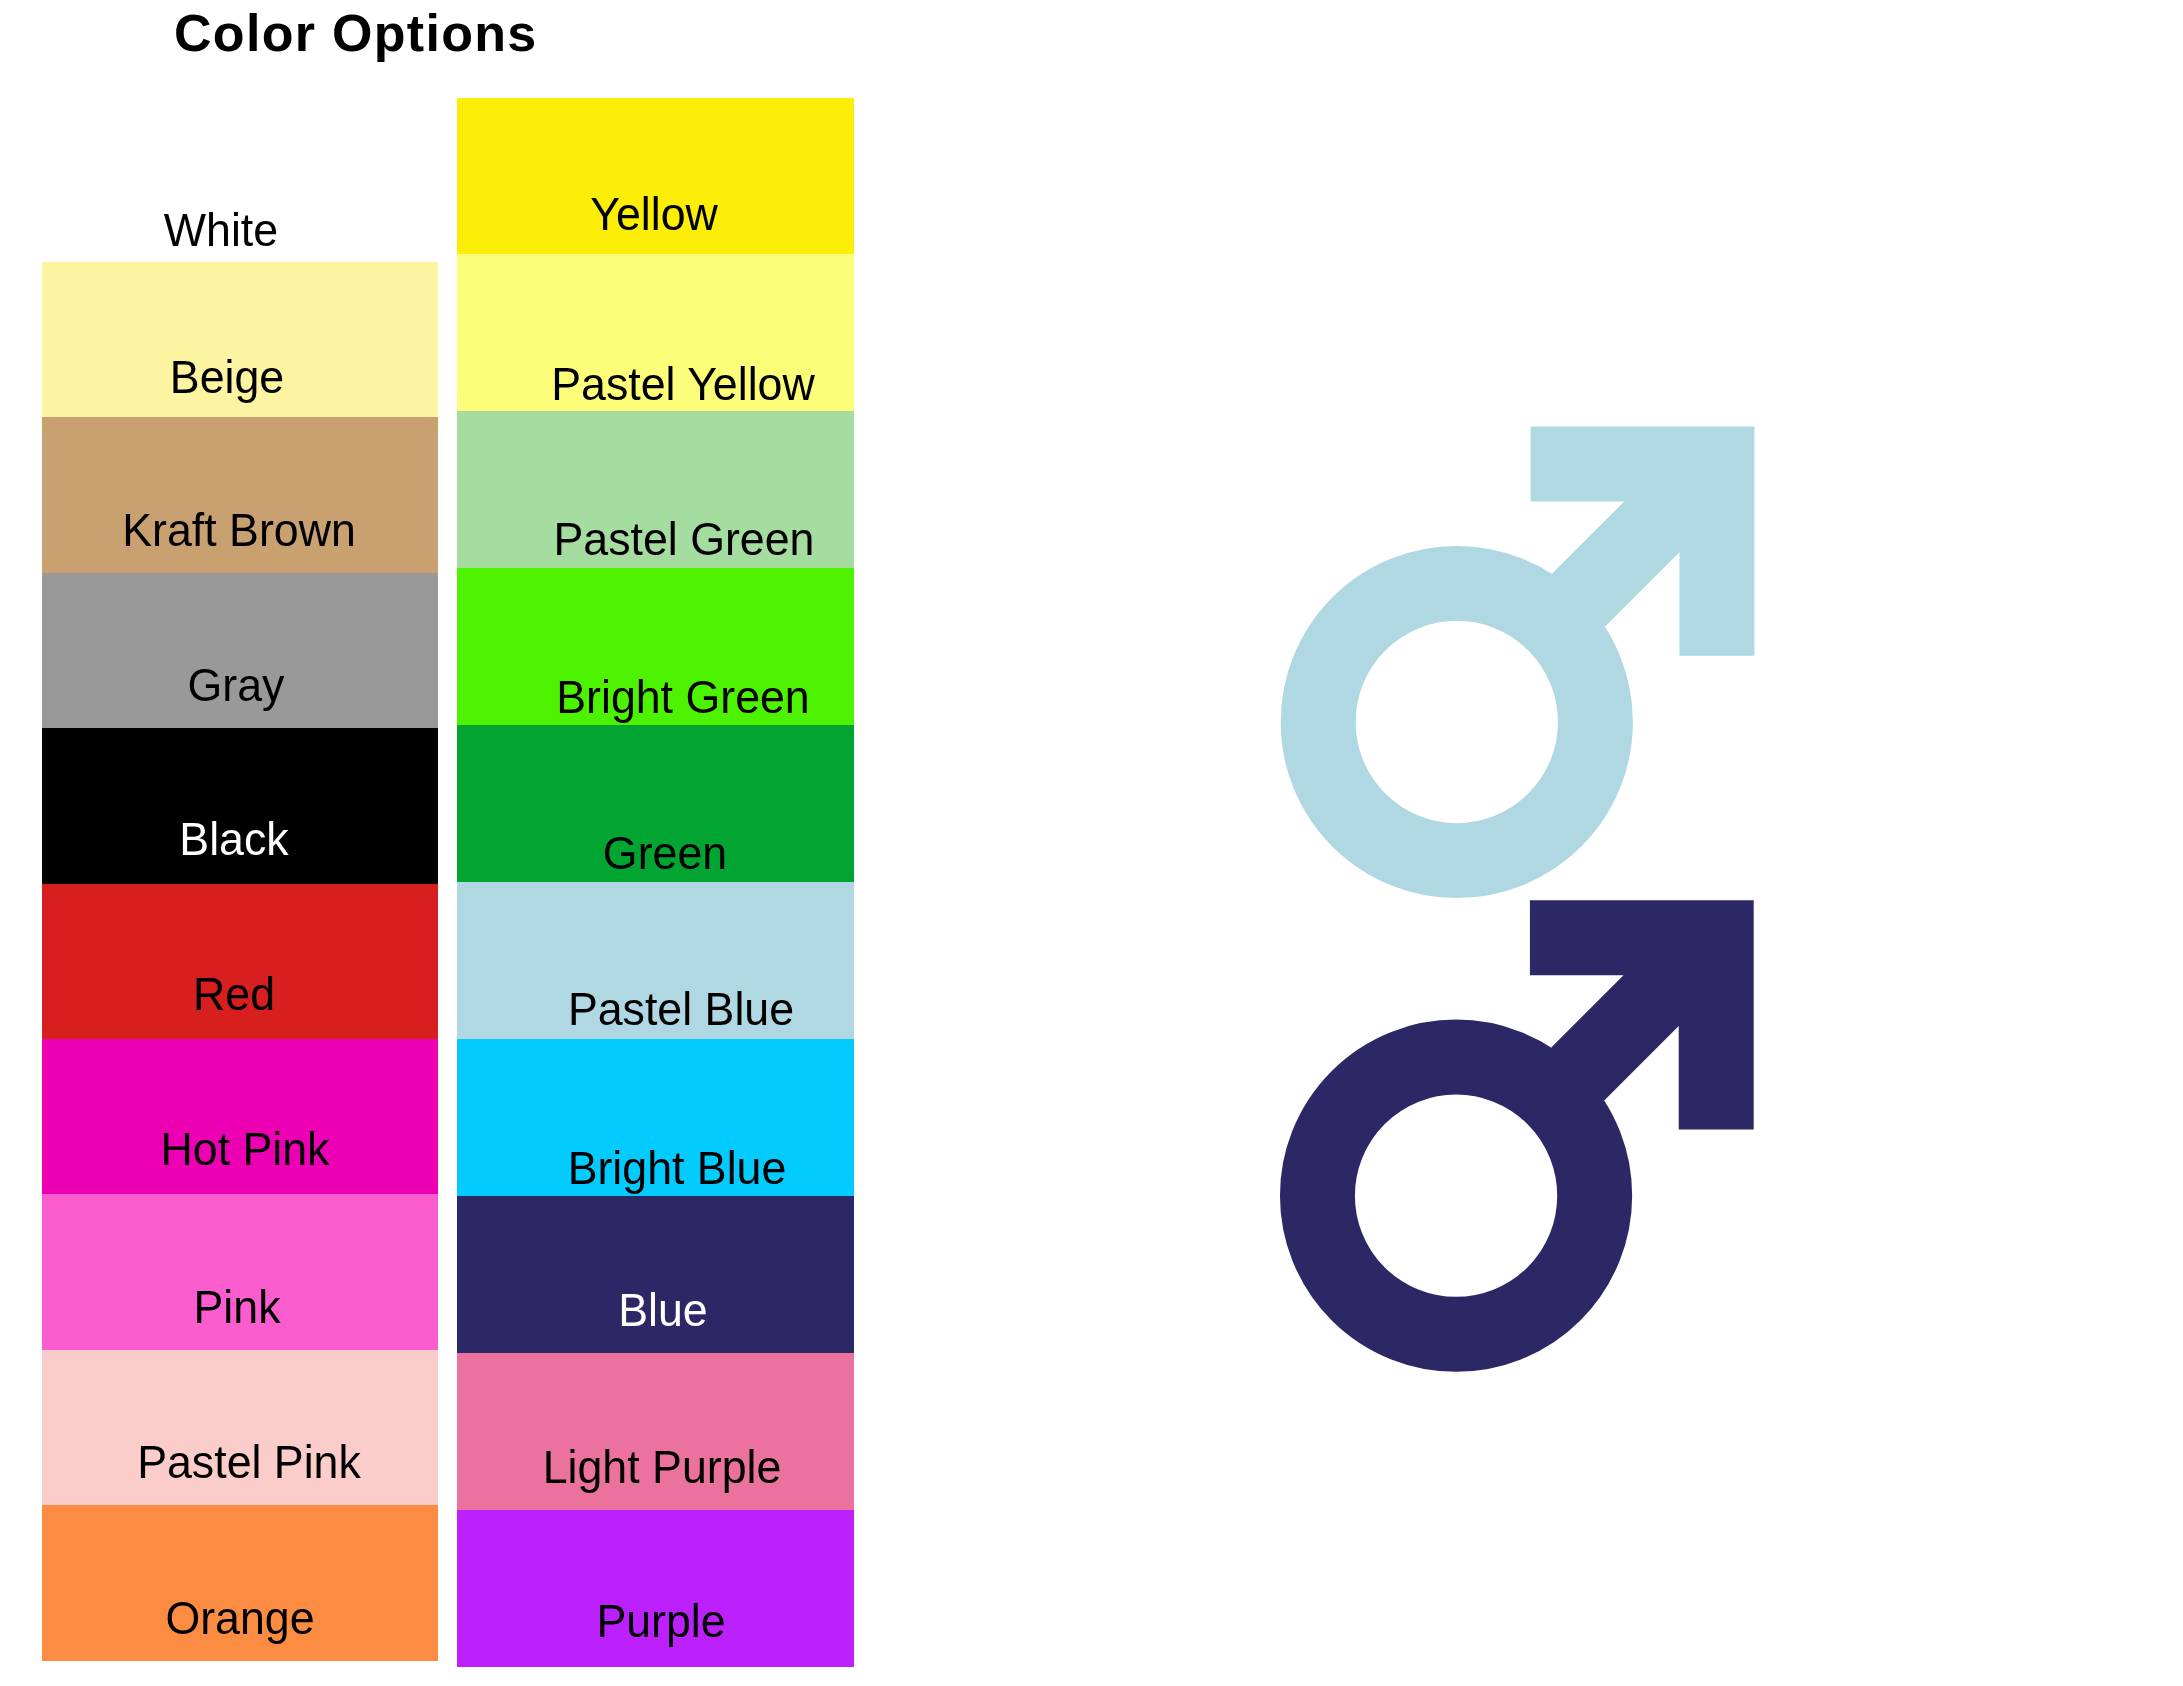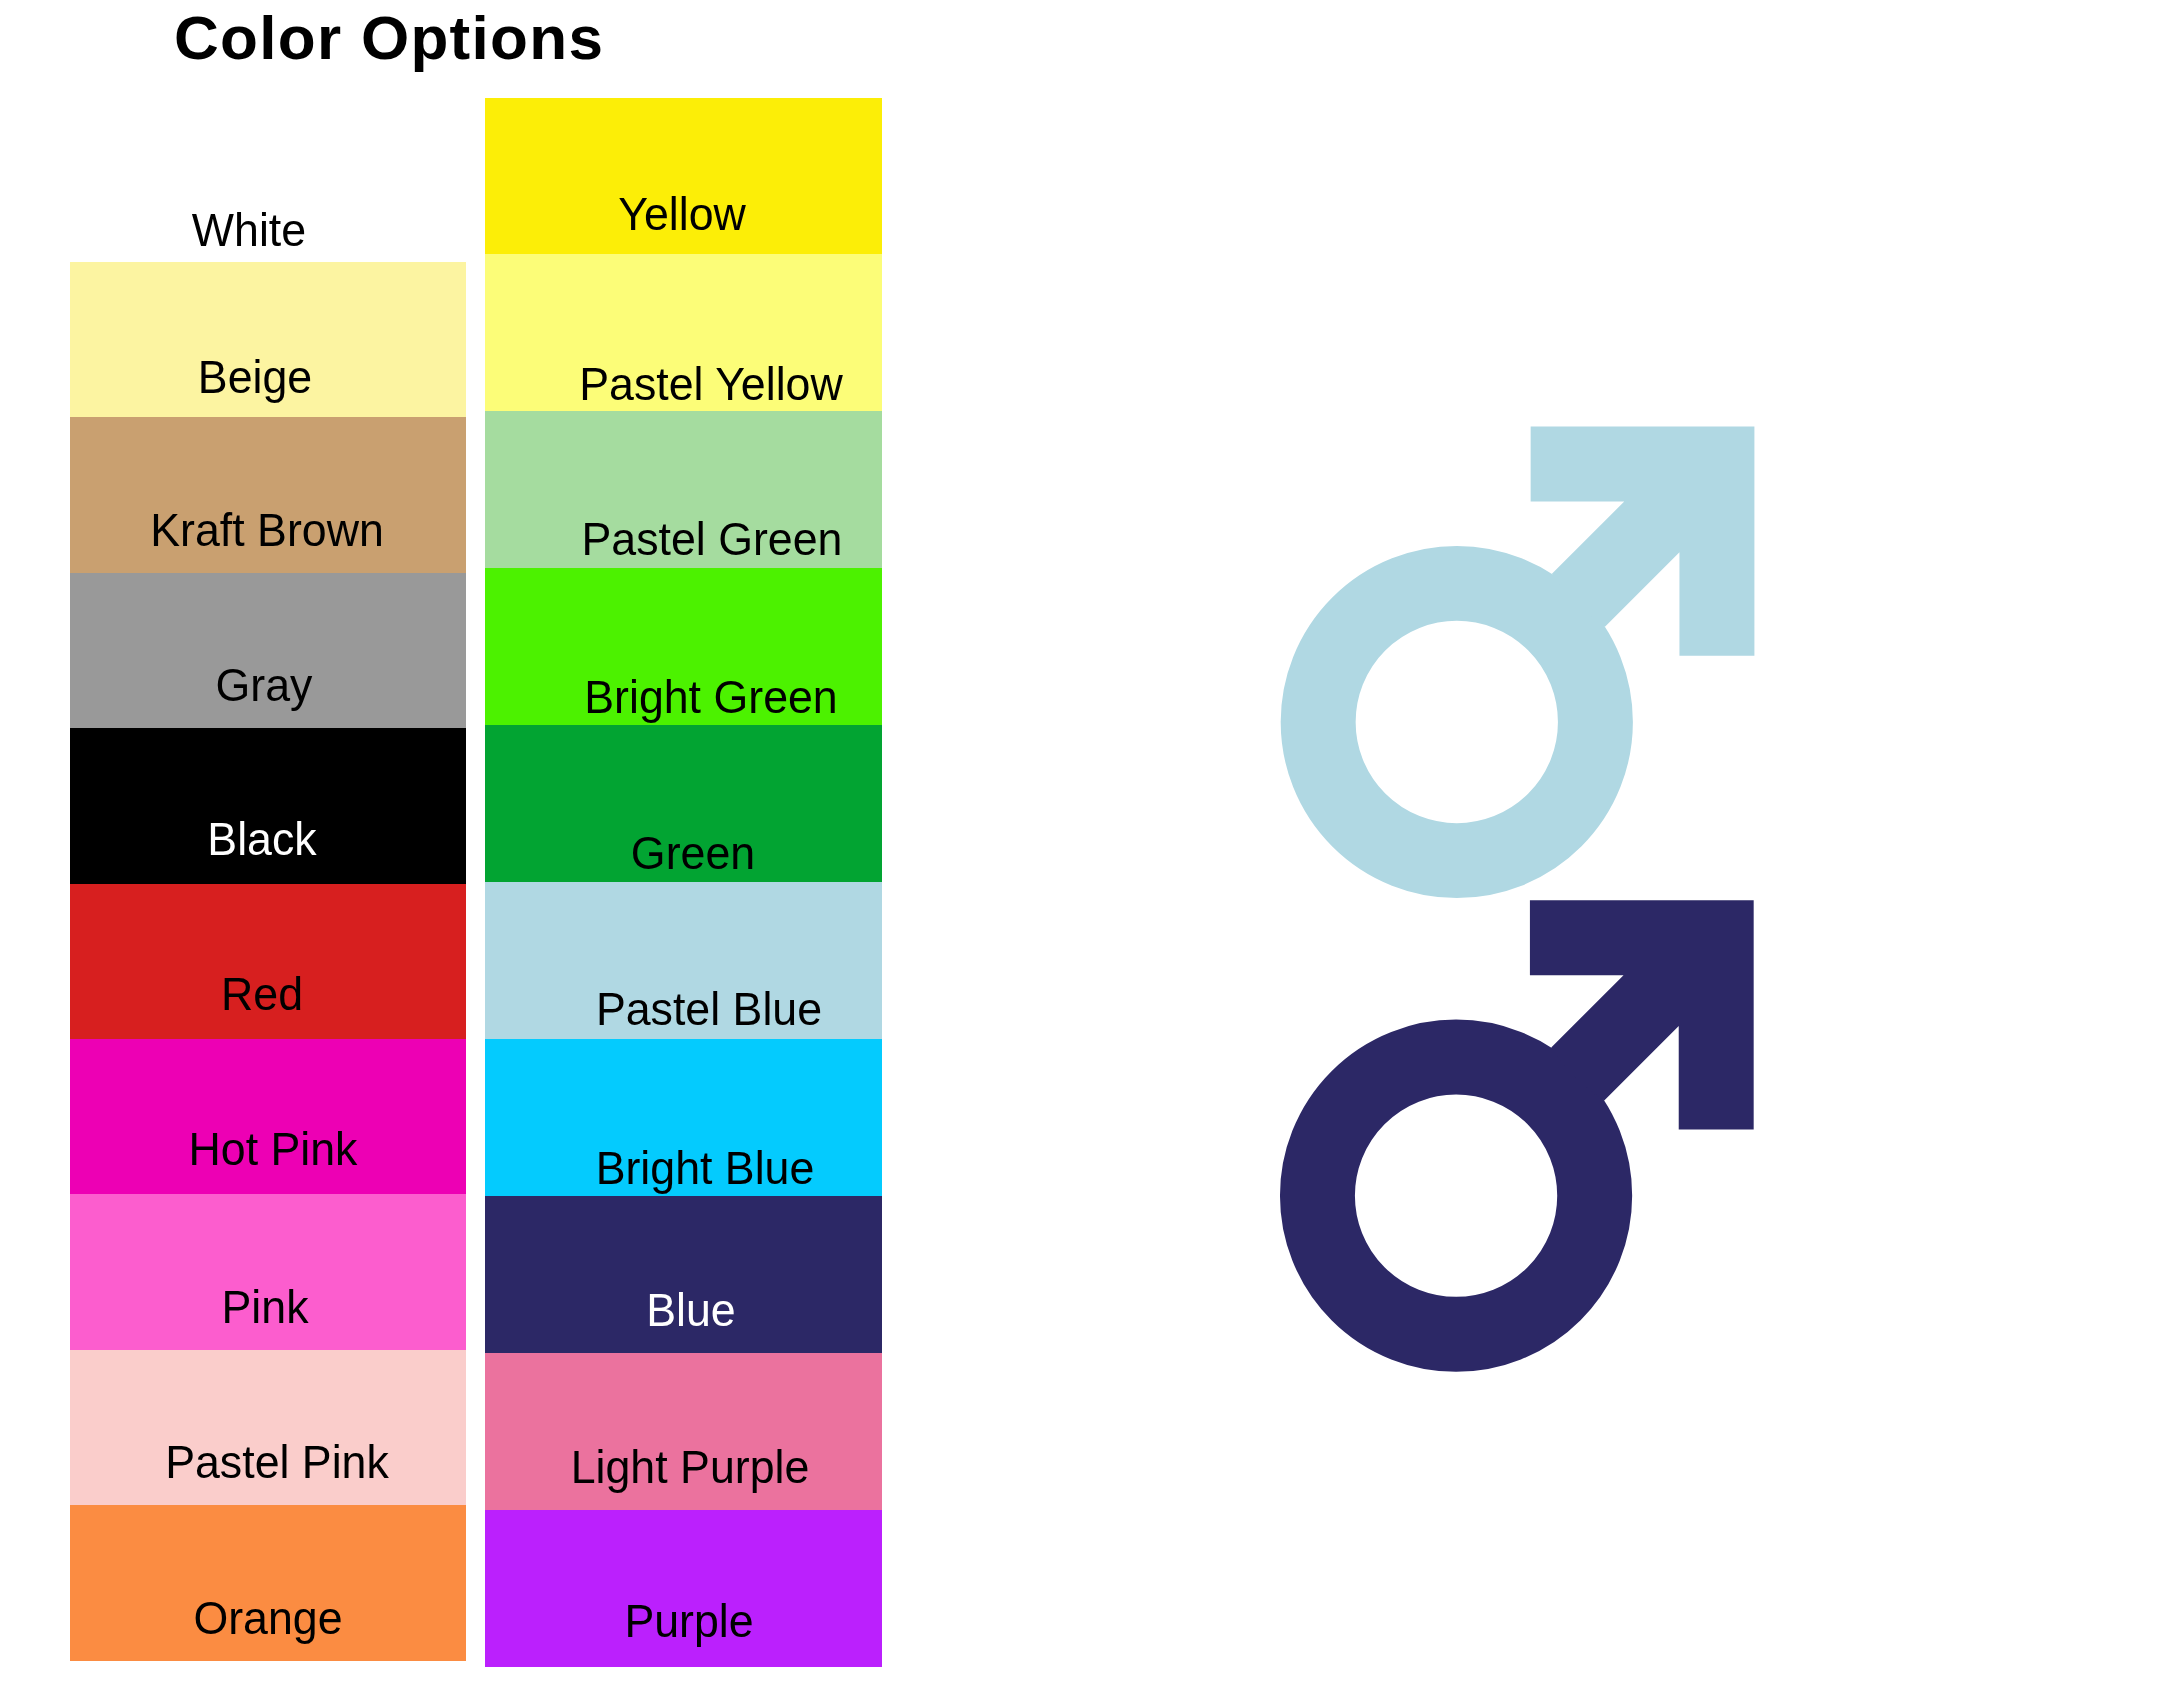--- a/index.html
+++ b/index.html
@@ -2,23 +2,23 @@
 <html style="font-size:11.6px"><head>
 <meta charset="utf-8">
 <title>Color Options</title>
 <style>
   html,body{margin:0;padding:0;background:#ffffff;}
   body{width:2183px;height:1687px;position:relative;overflow:hidden;
        font-family:"Liberation Sans",sans-serif;-webkit-font-smoothing:antialiased;}
   #stage{position:absolute;left:0;top:0;width:2183px;height:1687px;background:#ffffff;}
 
   .title{position:absolute;left:174px;top:6.5px;font-weight:bold;color:#000000;
-         white-space:nowrap;font-size:62px;letter-spacing:1.3px;line-height:1;}
+         white-space:nowrap;font-size:52px;letter-spacing:1.3px;line-height:1;}
 
-  .col{position:absolute;left:0;top:0;width:1819px;height:1687px;margin-left:28px;}
+  .col{position:absolute;left:0;top:0;width:1819px;height:1687px;}
   .swatch{position:absolute;}
   .lbl{position:absolute;white-space:nowrap;width:1456px;text-align:center;
        color:#000000;font-size:46px;line-height:46px;transform:scaleX(0.972);}
 
   #marsSvg{position:absolute;left:0;top:0;}
 </style>
 </head>
 <body>
 
 <div id="stage" style="background: rgb(255, 255, 255);">

